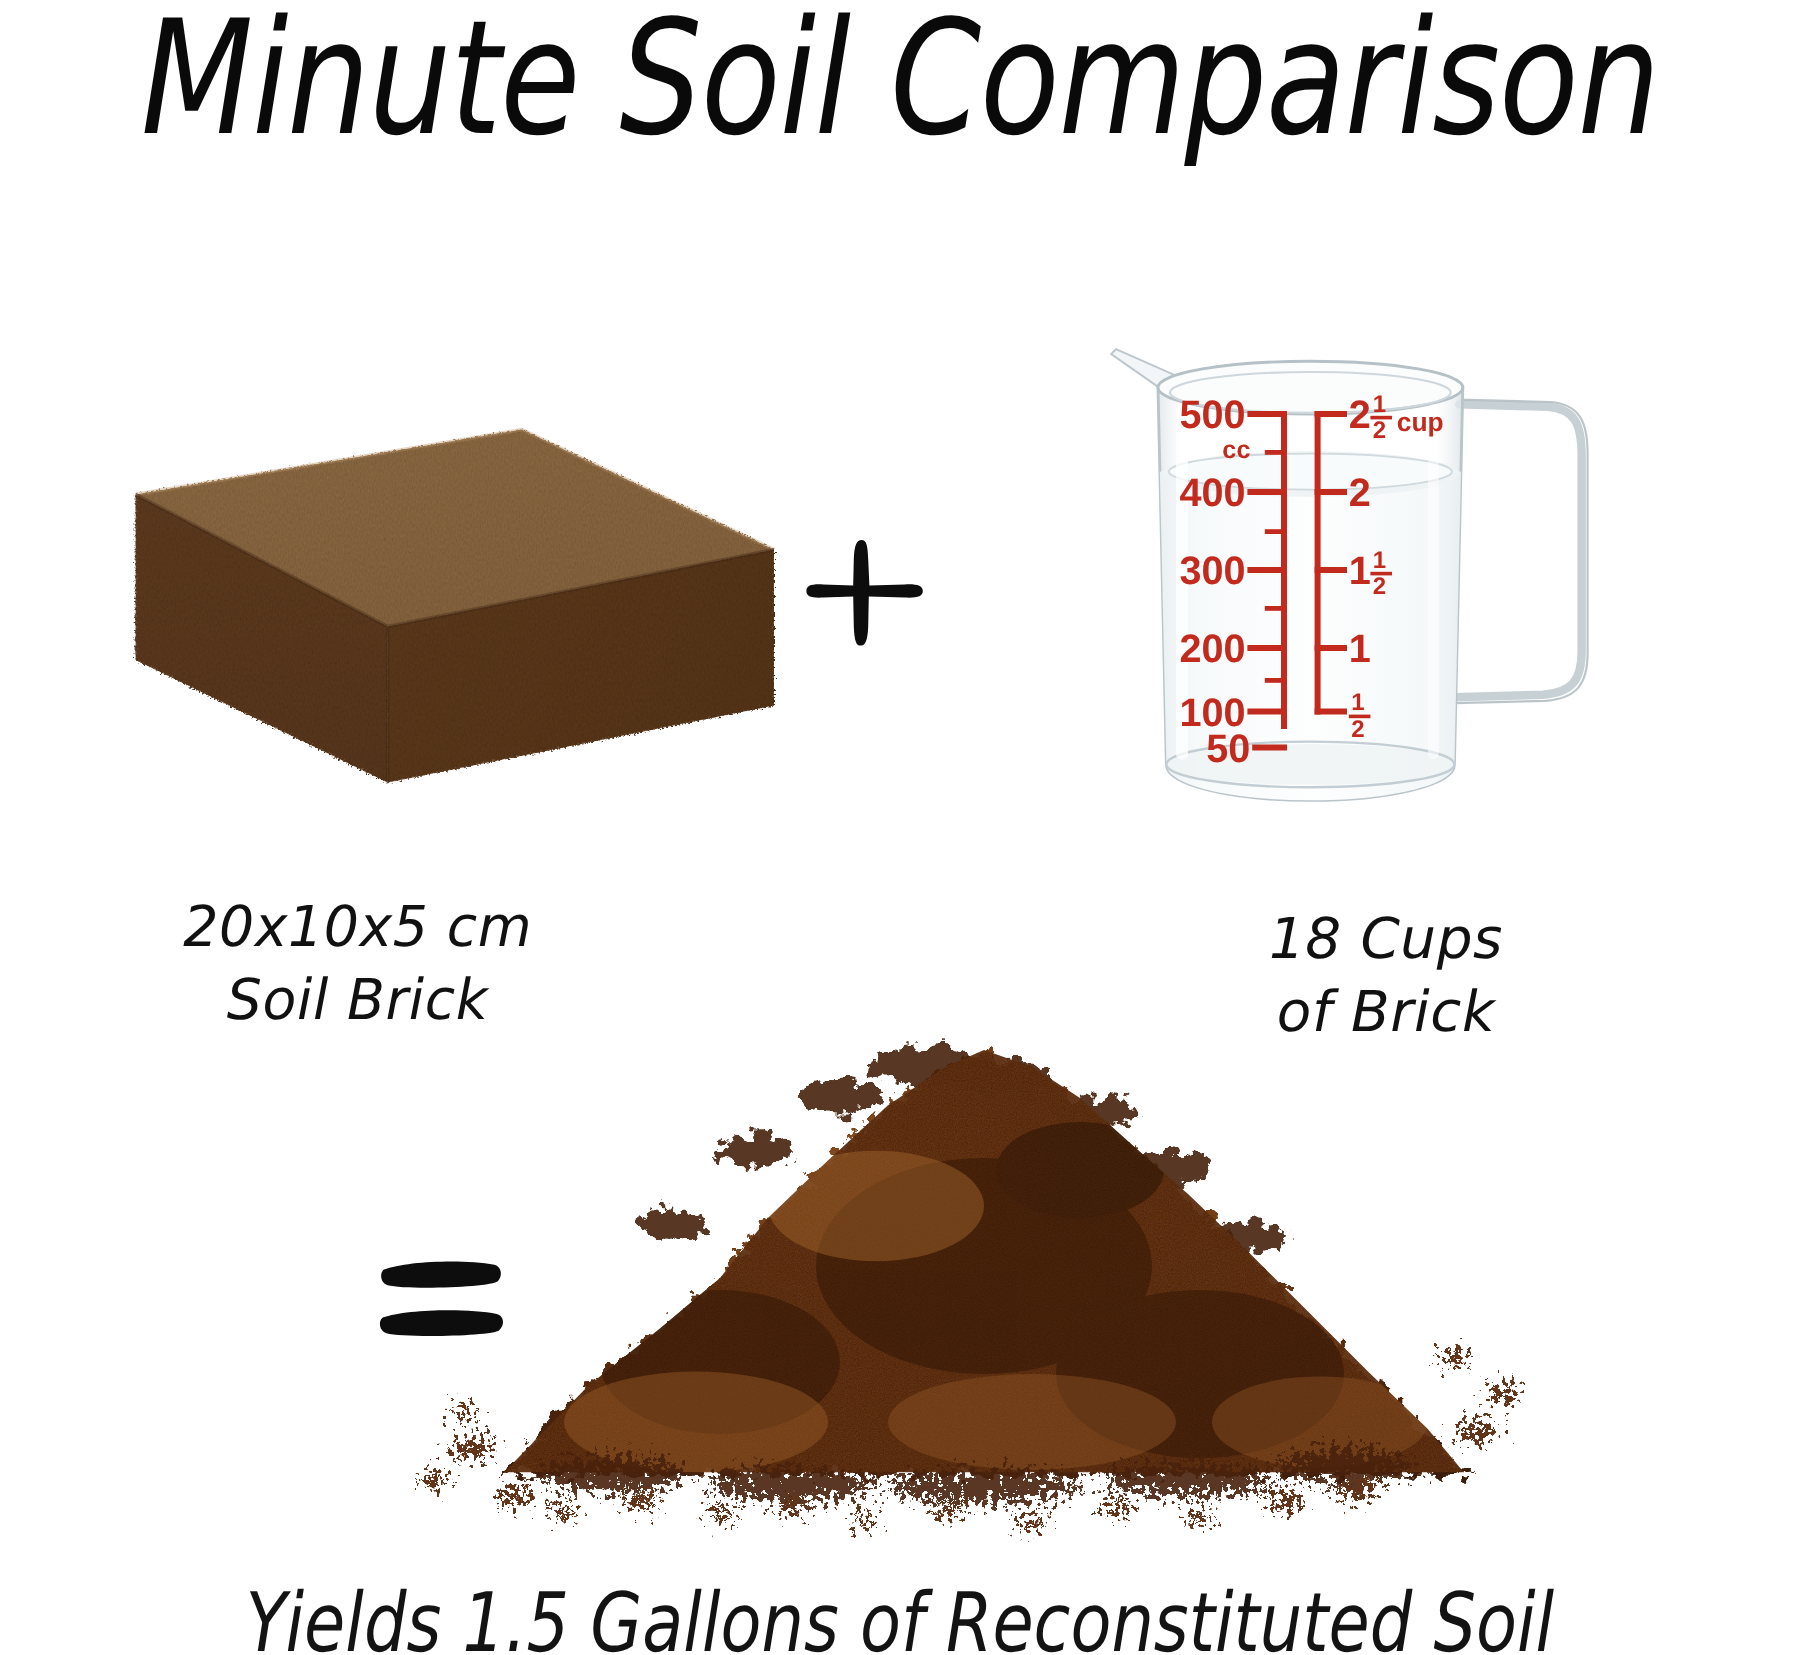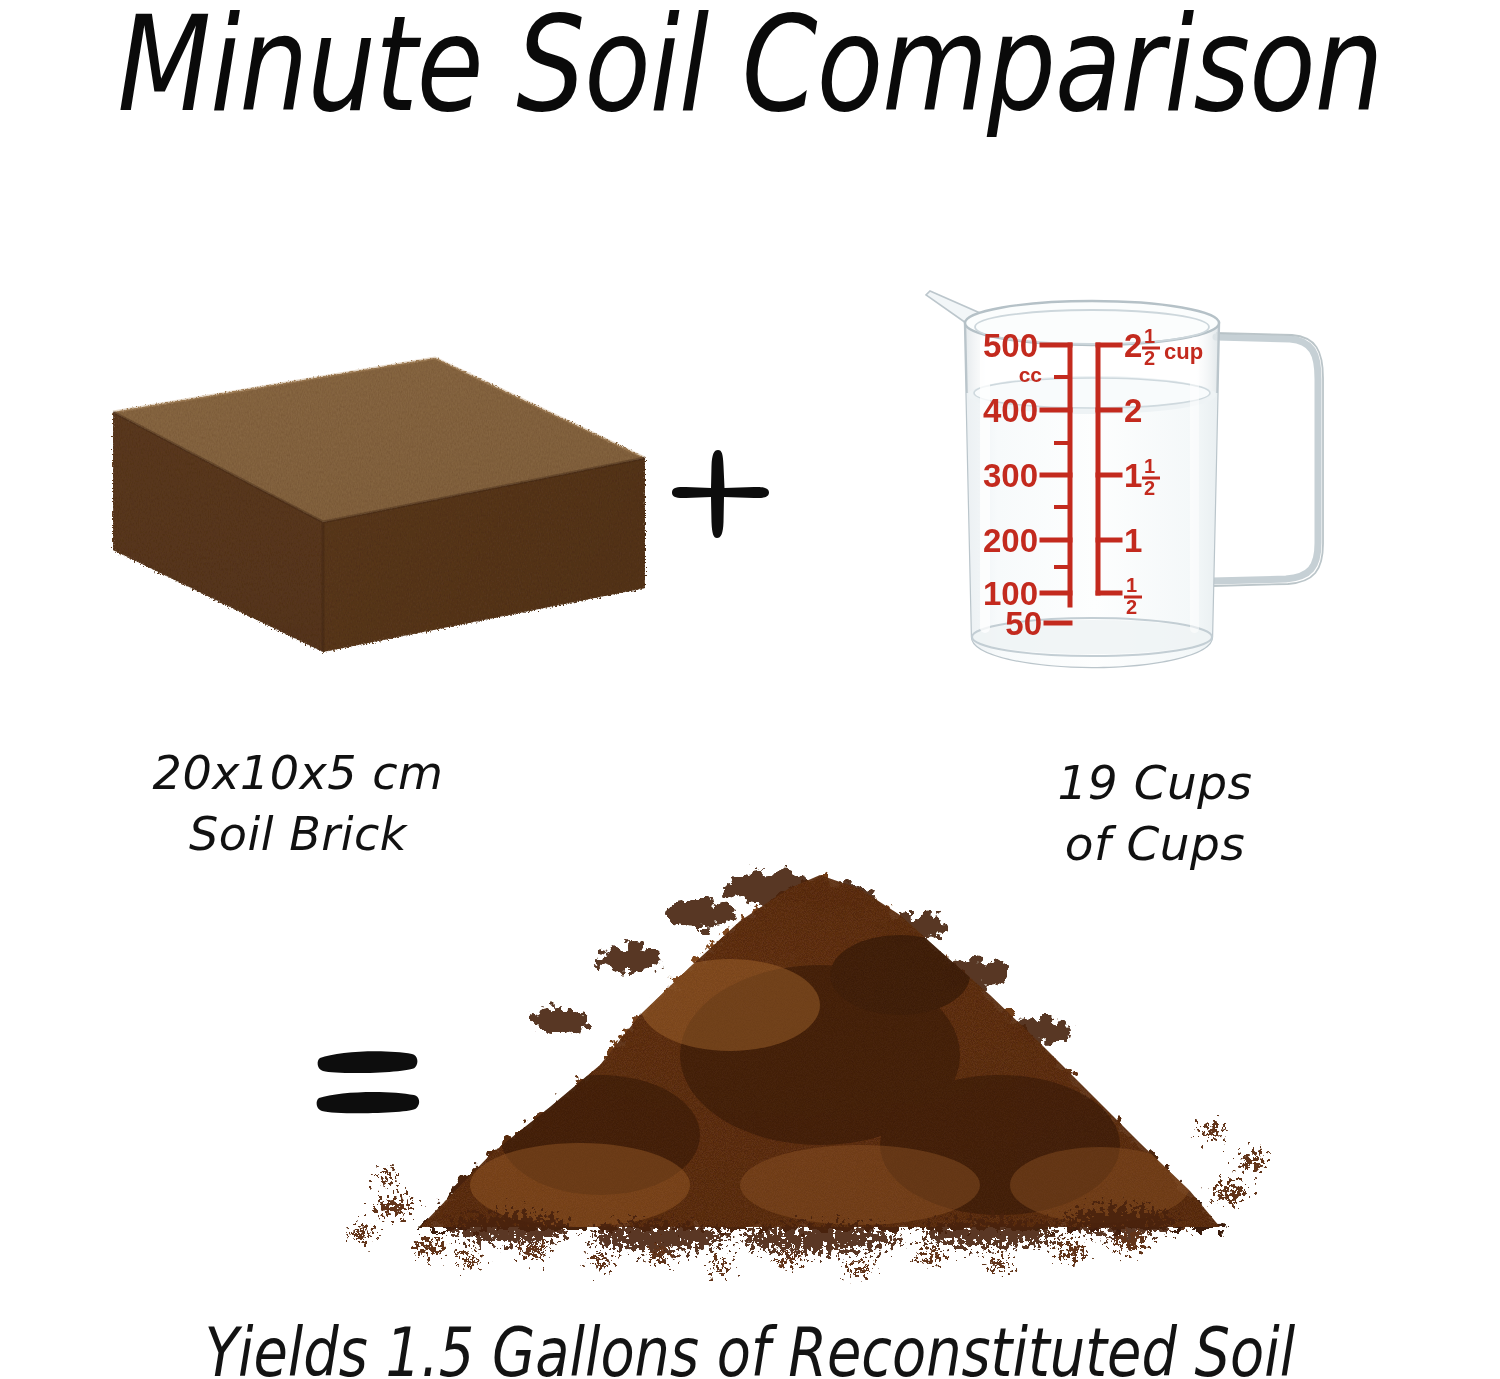--- a/index.html
+++ b/index.html
@@ -258,22 +258,22 @@
         <text x="204" y="277" font-size="33">1</text>
 
         <text x="206" y="317" font-size="20">1</text>
         <line x1="204" y1="322" x2="222" y2="322" stroke="#c32a1e" stroke-width="3"></line>
         <text x="206" y="339" font-size="20">2</text>
       </g>
     </svg>
   </div>
 
   <div class="hand water-label">
-    <div>19 Cups</div>
-    <div>of Cups</div>
+    <div>18 Cups</div>
+    <div>of Brick</div>
   </div>
 
   <div class="op equals-sign">
     <svg width="112" height="106" viewBox="0 0 112 106">
       <path d="M8,28 C26,21 74,19 100,24 C106,25.5 107,33 103,37.5
                C98,43 26,45 11,41 C5,39.5 4,30.5 8,28 Z" fill="#0d0d0d"></path>
       <path d="M7,68 C26,61 78,60 102,65 C108,66.5 109,74 104,78.5
                C99,83.5 24,85 10,81 C4,79.5 3,70.5 7,68 Z" fill="#0d0d0d"></path>
     </svg>
   </div>

